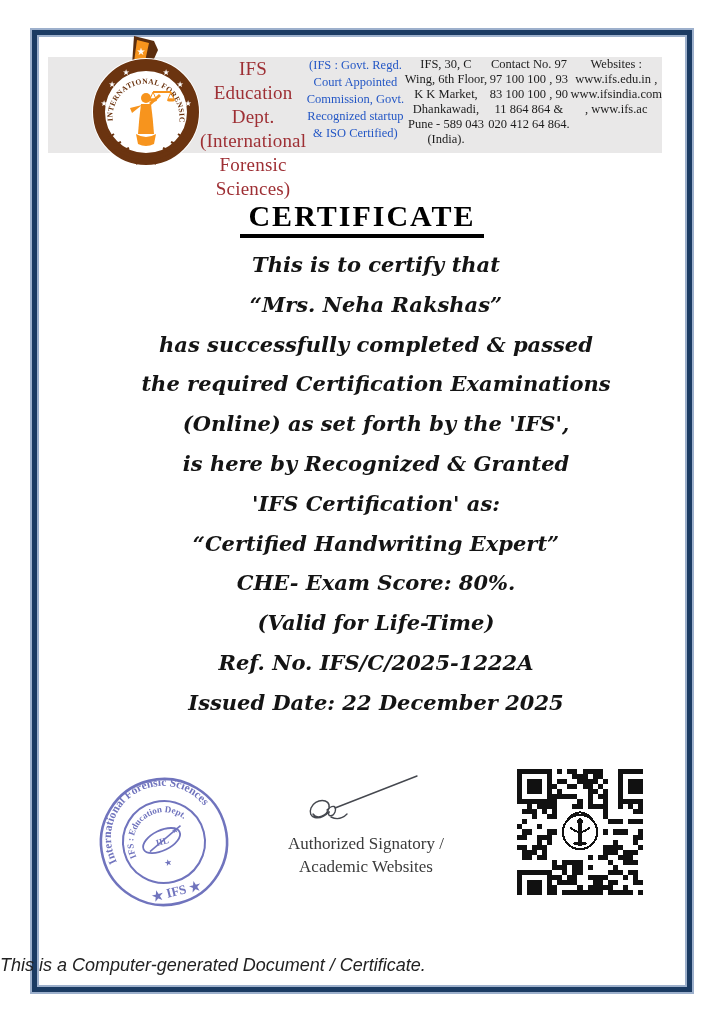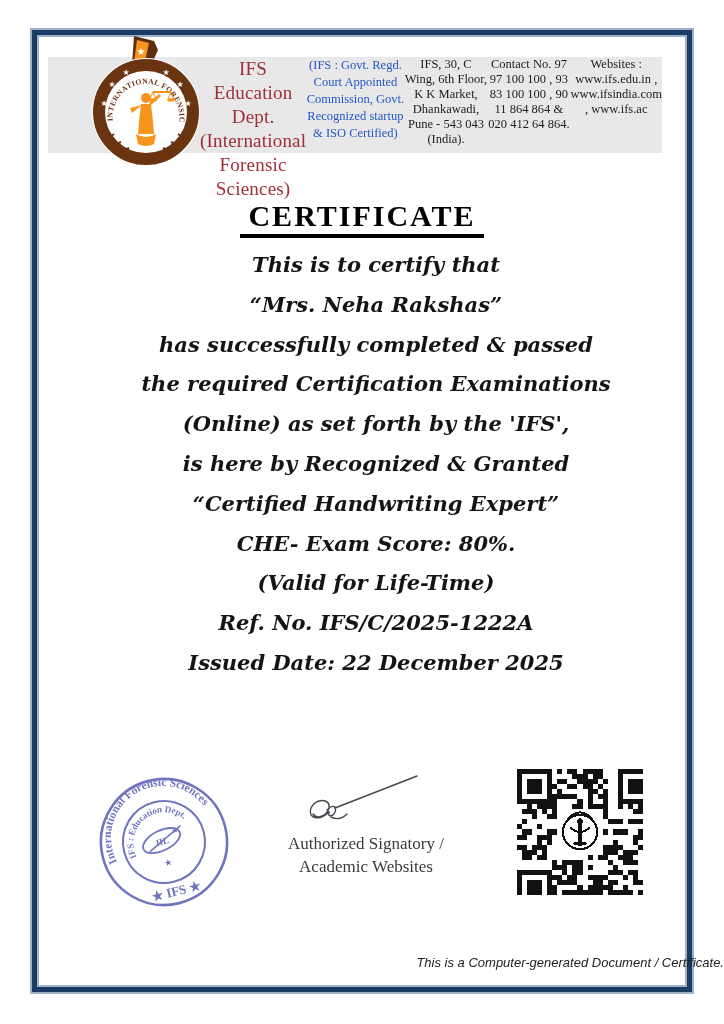--- a/index.html
+++ b/index.html
@@ -31,38 +31,38 @@
   .body-lines .line { height:39.8px; line-height:39.8px; }
 
   
   .stamp-wrap { position:absolute; left:88px; top:766px; width:152px; height:152px;
                 transform:rotate(-14deg); opacity:0.88; }
   .signature-block { position:absolute; left:268px; top:770px; width:196px; text-align:center; }
   .signature-block svg { display:block; margin:0 auto; }
   .signatory-text { font-size:17px; line-height:23px; color:#3b3b3b; font-family:"Liberation Serif", serif; }
   .qr-wrap { position:absolute; left:517px; top:769px; width:126px; height:126px; }
 
-  .disclaimer { position:absolute; top:955px; left:0; width:100%; text-align:right;
-                font-family:"Liberation Sans", sans-serif; font-style:italic; font-size:13px; color:#222;padding-left:28px; }
+  .disclaimer { position:absolute; top:955px; left:0; width:100%; text-align:left;
+                font-family:"Liberation Sans", sans-serif; font-style:italic; font-size:18px; color:#222; }
 </style>
 </head>
 <body>
 
 <div class="page">
 
   <div class="frame-outer">
     <div class="frame-mid">
       <div class="frame-inner"></div>
     </div>
   </div>
 
   <div class="header-box">
     <div class="org-title">IFS Education Dept. (International Forensic Sciences)</div>
     <div class="org-subtitle">(IFS : Govt. Regd. Court Appointed Commission, Govt. Recognized startup &amp; ISO Certified)</div>
-    <div class="org-address">IFS, 30, C Wing, 6th Floor, K K Market, Dhankawadi, Pune - 543 043 (India).</div>
+    <div class="org-address">IFS, 30, C Wing, 6th Floor, K K Market, Dhankawadi, Pune - 589 043 (India).</div>
     <div class="org-contact">Contact No. 97 97 100 100 , 93 83 100 100 , 90 11 864 864 &amp; 020 412 64 864.</div>
     <div class="org-websites">Websites : www.ifs.edu.in , www.ifsindia.com , www.ifs.ac</div>
   </div>
 
   <div class="logo-wrap">
     <svg width="124" height="138" viewBox="0 0 124 138">
 
       <path d="M50 2 L70 7 L74 16 L65 36 L48 31 Z" fill="#5c2e0e"></path>
       <path d="M53 6 L65 9 L60 32 L50 28 Z" fill="#f7941d"></path>
       <text x="57" y="21" font-size="10" fill="#ffffff" text-anchor="middle">★</text>
@@ -111,20 +111,21 @@
     <span>CERTIFICATE</span>
   </div>
 
   <div class="body-lines">
     <div class="line">This is to certify that</div>
     <div class="line">“Mrs. Neha Rakshas”</div>
     <div class="line">has successfully completed &amp; passed</div>
     <div class="line">the required Certification Examinations</div>
     <div class="line">(Online) as set forth by the 'IFS',</div>
     <div class="line">is here by Recognized &amp; Granted</div>
+    <div class="line">'IFS Certification' as:</div>
     <div class="line">“Certified Handwriting Expert”</div>
     <div class="line">CHE- Exam Score: 80%.</div>
     <div class="line">(Valid for Life-Time)</div>
     <div class="line">Ref. No. IFS/C/2025-1222A</div>
     <div class="line">Issued Date: 22 December 2025</div>
   </div>
 
   <div class="stamp-wrap">
     <svg width="152" height="152" viewBox="0 0 152 152">
       <g stroke="#5d61b5" fill="none">

